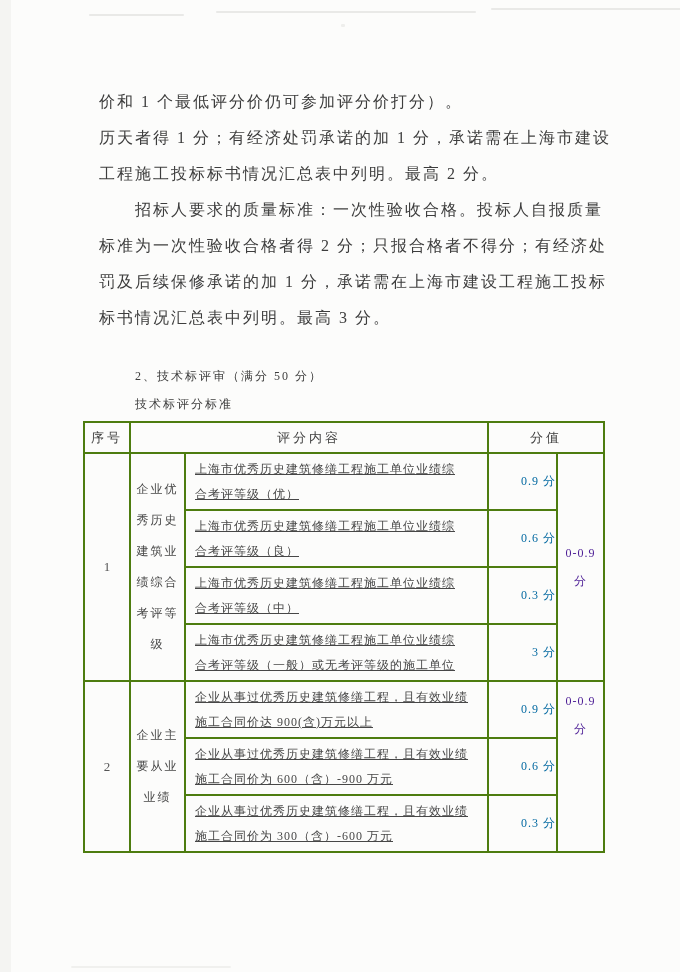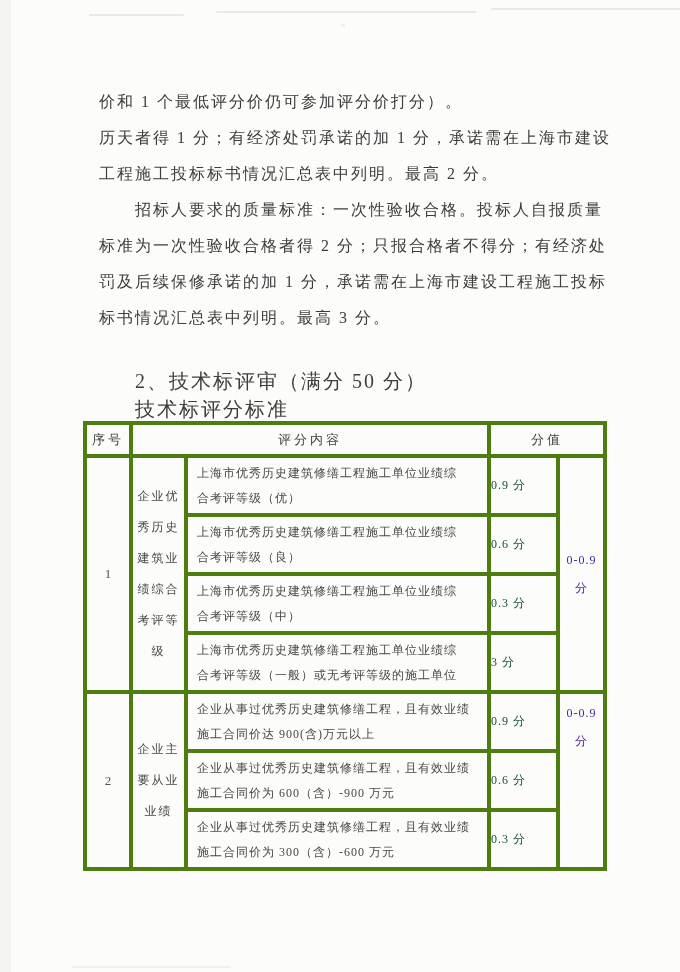--- a/index.html
+++ b/index.html
@@ -28,47 +28,47 @@
   .line{white-space:nowrap;}
   .indent{padding-left:36px;}
   .blank{
     display:inline-block;height:14px;vertical-align:baseline;
     border-bottom:1.5px solid #4a4a4a;
   }
   .blank.b1{width:48px;}
   .blank.b2{width:30px;}
 
   .heading{
-    position:absolute;left:124px;font-size:20px;letter-spacing:2px;color:#3d3d3d;white-space:nowrap;
+    position:absolute;left:124px;font-size:12px;letter-spacing:2px;color:#3d3d3d;white-space:nowrap;
   }
   .heading.h2{top:368px;}
   .heading.h3{top:396px;}
 
   .score-table{
     position:absolute;left:72px;top:421px;width:520px;
     border-collapse:collapse;table-layout:fixed;
     font-size:12px;color:#474747;
   }
   .score-table td,.score-table th{
-    border:4px solid #4d7c0f;
+    border:2px solid #4d7c0f;
     font-weight:normal;
     padding:0;
   }
   .score-table tr.hdr th{height:29px;font-size:13px;letter-spacing:3px;color:#3f3f3f;text-align:center;}
   .score-table tr.row{height:55px;}
   td.no-cell{text-align:center;color:#555;font-size:13px;}
   td.cat-cell{
     text-align:center;white-space:pre-line;line-height:31px;
     letter-spacing:2px;color:#474747;vertical-align:middle;
   }
   td.content-cell{
     white-space:pre-line;line-height:25px;letter-spacing:1px;
-    padding:3px 7px 2px 9px;vertical-align:middle;text-align:left;color:#474747;
+    padding:3px 7px 2px 9px;vertical-align:middle;text-align:left;color:#474747;text-decoration:underline;
   }
-  td.score-cell{text-align:left;color:#14532d;letter-spacing:1px;}
+  td.score-cell{text-align:right;color:#0369a1;letter-spacing:1px;}
   td.range-cell{
     text-align:center;white-space:pre-line;line-height:28px;color:#4c1d95;letter-spacing:1px;
   }
   td.range-cell.top{vertical-align:top;padding-top:5px;}
 
   .page-number{
     position:absolute;left:0;top:892px;width:680px;text-align:center;
     font-size:11px;color:#8a8a8a;letter-spacing:1px;
     font-family:"Liberation Sans","DejaVu Sans",sans-serif;
   }

